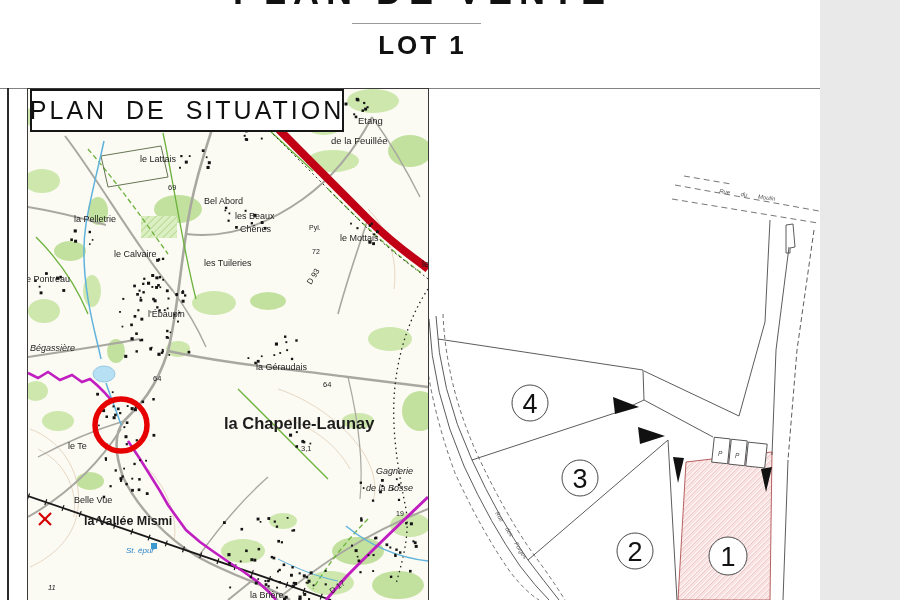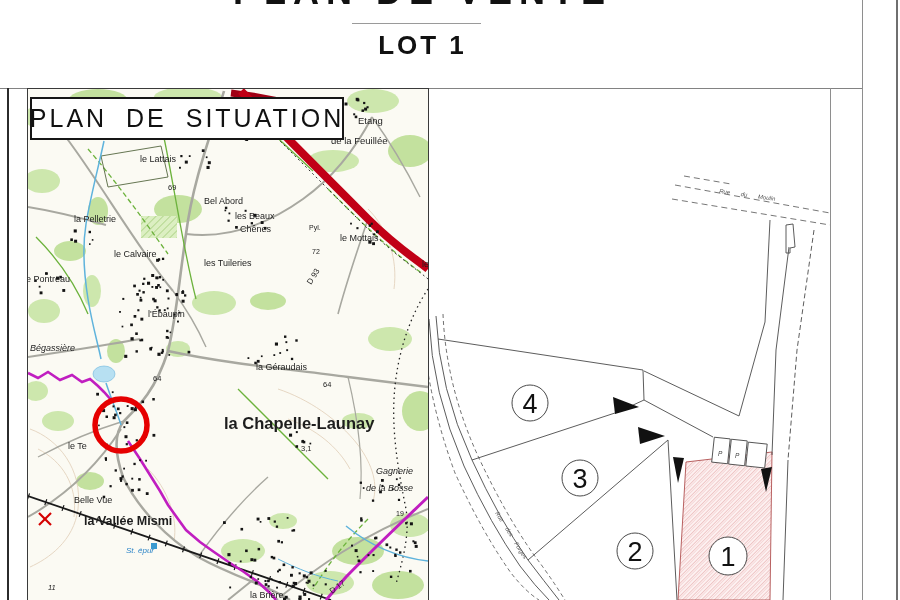--- a/index.html
+++ b/index.html
@@ -1,26 +1,26 @@
 <!DOCTYPE html>
 <html><head>
 <meta charset="utf-8">
 <style>
   html,body{margin:0;padding:0;background:#e9e9e9;}
-  #canvas{position:relative;width:900px;height:600px;overflow:hidden;background:#ffffff;
+  #canvas{position:relative;width:820px;height:600px;overflow:hidden;background:#ffffff;
           font-family:"Liberation Sans",sans-serif;text-decoration:underline;}
   .line{position:absolute;}
   #doc-title{position:absolute;top:-27px;left:0;width:845px;text-align:center;
              font-size:36px;font-weight:bold;letter-spacing:7px;color:#111;line-height:38px;white-space:nowrap;}
   #title-rule{position:absolute;top:23px;left:352px;width:129px;height:1px;background:#9a9a9a;}
   #lot-title{position:absolute;top:30px;left:0;width:845px;text-align:center;
              font-size:26px;font-weight:bold;letter-spacing:3px;color:#111;}
   .panel-title-box{position:absolute;background:#fff;display:flex;align-items:center;justify-content:center;
              color:#111;white-space:nowrap;}
-  #situation-title-box{left:2px;top:8px;width:310px;height:39px;border:2px solid #161616;
+  #situation-title-box{left:2px;top:0;width:310px;height:39px;border:2px solid #161616;
              font-size:25px;letter-spacing:3px;word-spacing:9px;}
   #masse-title-box{left:12px;top:8px;width:220px;height:40px;border:1.5px solid #4a4a4a;
              font-size:25px;letter-spacing:2px;word-spacing:9px;}
   #situation-panel{position:absolute;left:27px;top:88px;width:400px;height:511px;
              border:1px solid #3a3a3a;background:#fbfaf3;overflow:hidden;}
   #masse-panel{position:absolute;left:429px;top:89px;width:401px;height:511px;background:#fff;overflow:hidden;}
   svg text{font-family:"Liberation Sans",sans-serif;}
 </style>
 </head>
 <body>

